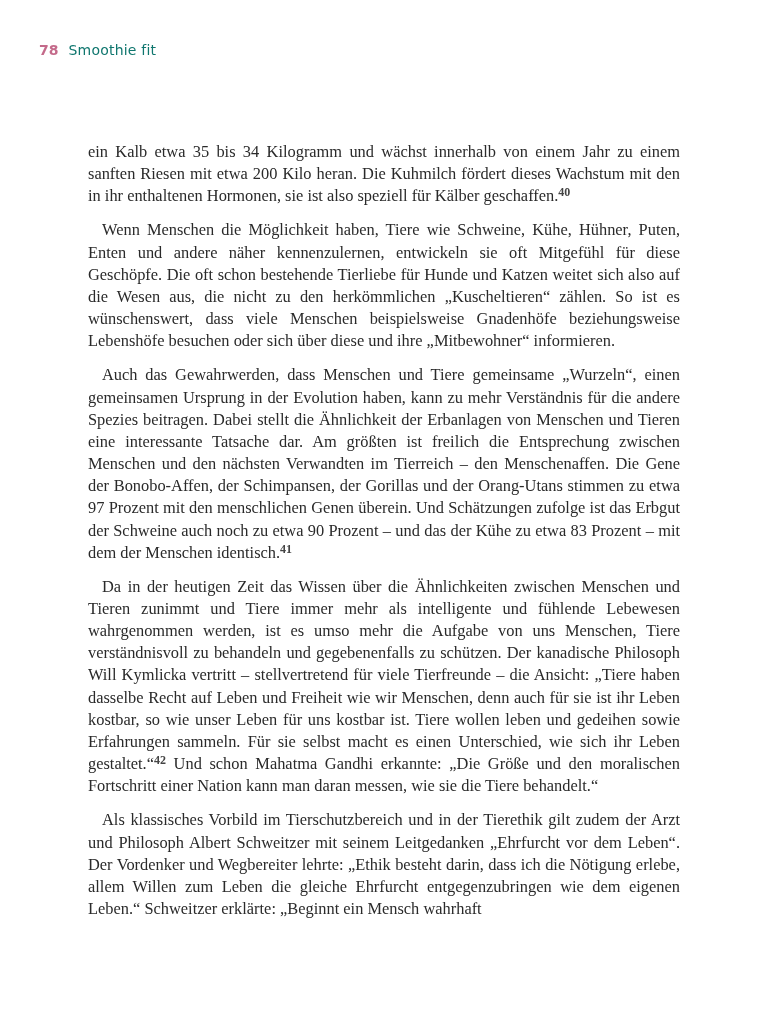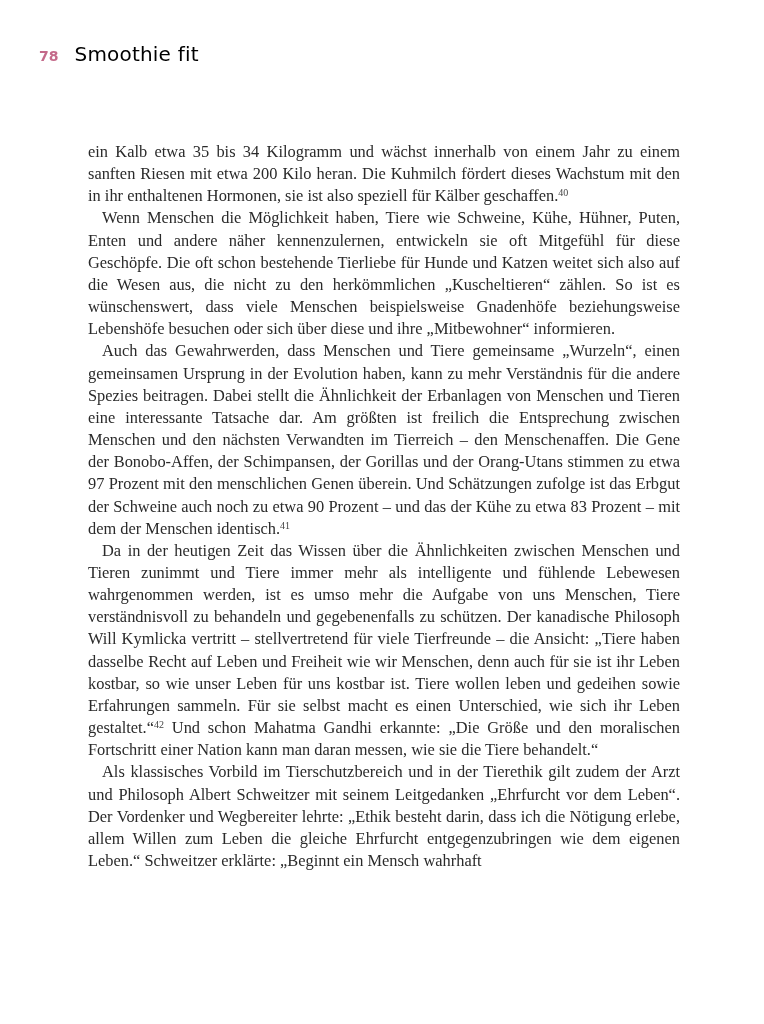--- a/index.html
+++ b/index.html
@@ -5,30 +5,30 @@
   html, body { margin:0; padding:0; }
   body {
     width:764px; height:1024px; background:#ffffff; overflow:hidden;
     position:relative; font-family:"DejaVu Serif", serif;
   }
   .running-head {
     position:absolute; left:39px; top:42px; height:20px;
     display:flex; align-items:baseline;
     font-family:"DejaVu Sans", sans-serif;
   }
-  .page-num { color:#c46a8a; font-weight:bold; font-size:14px; margin-right:16px; }
-  .head-title { color:#000000; font-size:20px; letter-spacing:0.2px; }
+  .page-num { color:#c46a8a; font-weight:bold; font-size:14px; margin-right:10px; }
+  .head-title { color:#0f766e; font-size:14px; letter-spacing:0.2px; }
   .body-text {
     position:absolute; left:88px; top:141px; width:592px;
     color:#2a2a2a; font-family:"Liberation Serif", serif;
     font-size:16.4px; line-height:22.15px;
   }
   .body-text p { margin:0; text-align:justify; hyphens:manual; }
-  .body-text p.indent { text-indent:14px; }
-  sup.fn { font-size:10px; line-height:0; vertical-align:5px; color:#444; }
+  .body-text p.indent { text-indent:14px;margin-top:12px; }
+  sup.fn { font-size:12px; line-height:0; vertical-align:5px; color:#444;font-weight:bold; }
 </style>
 </head>
 <body>
 
 <div class="running-head">
   <span class="page-num">78</span>
   <span class="head-title">Smoothie fit</span>
 </div>
 
 <div class="body-text">

